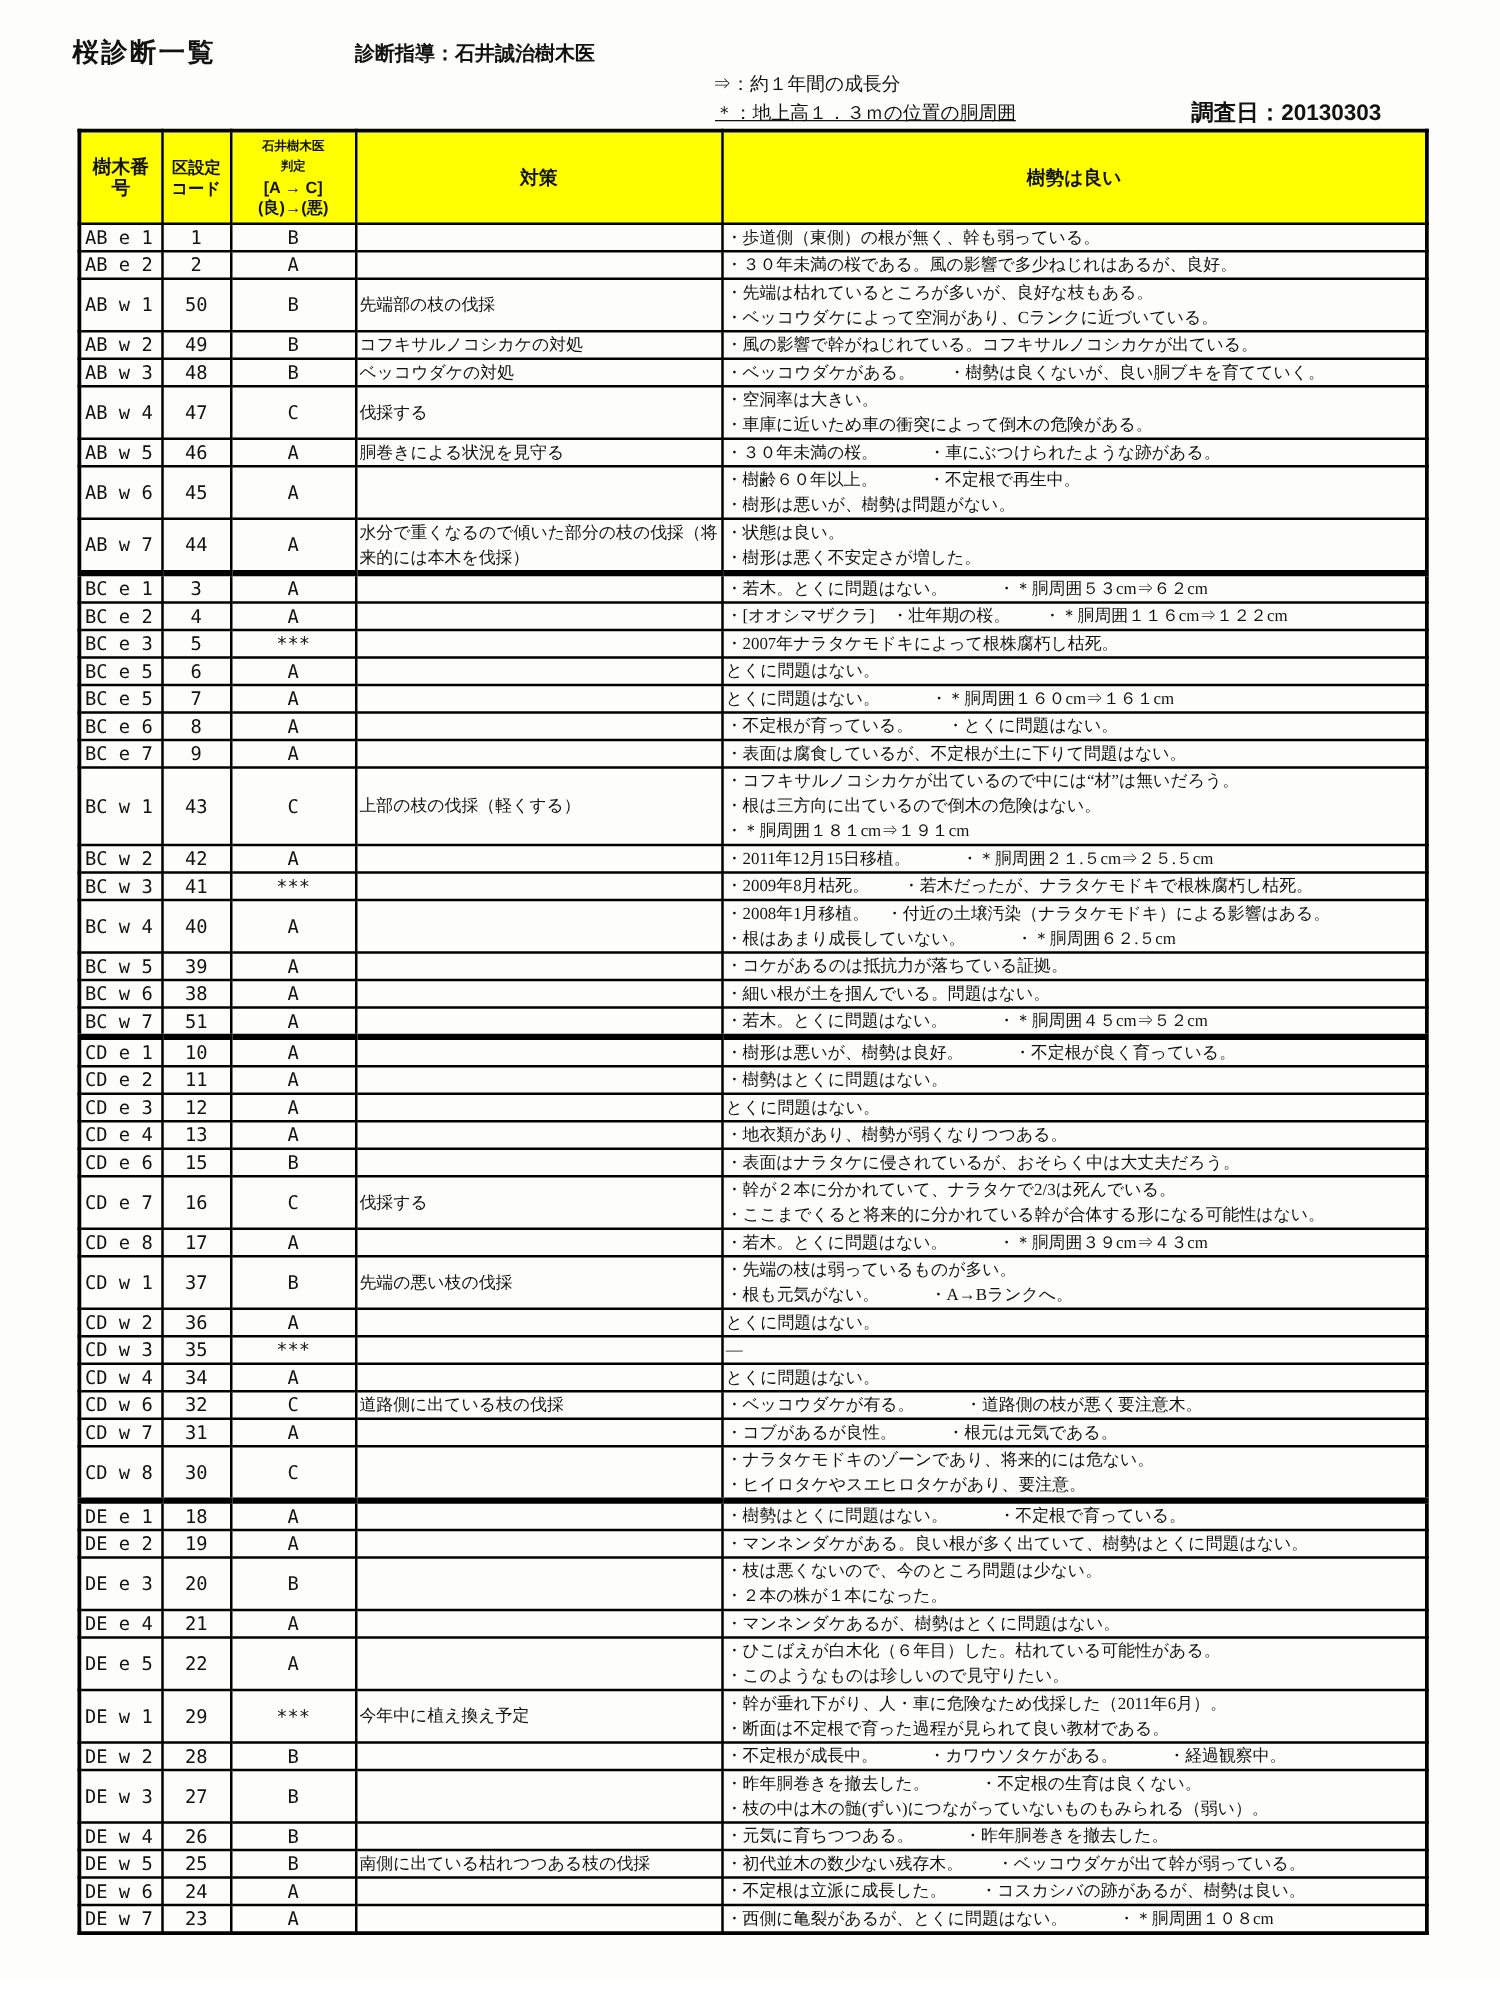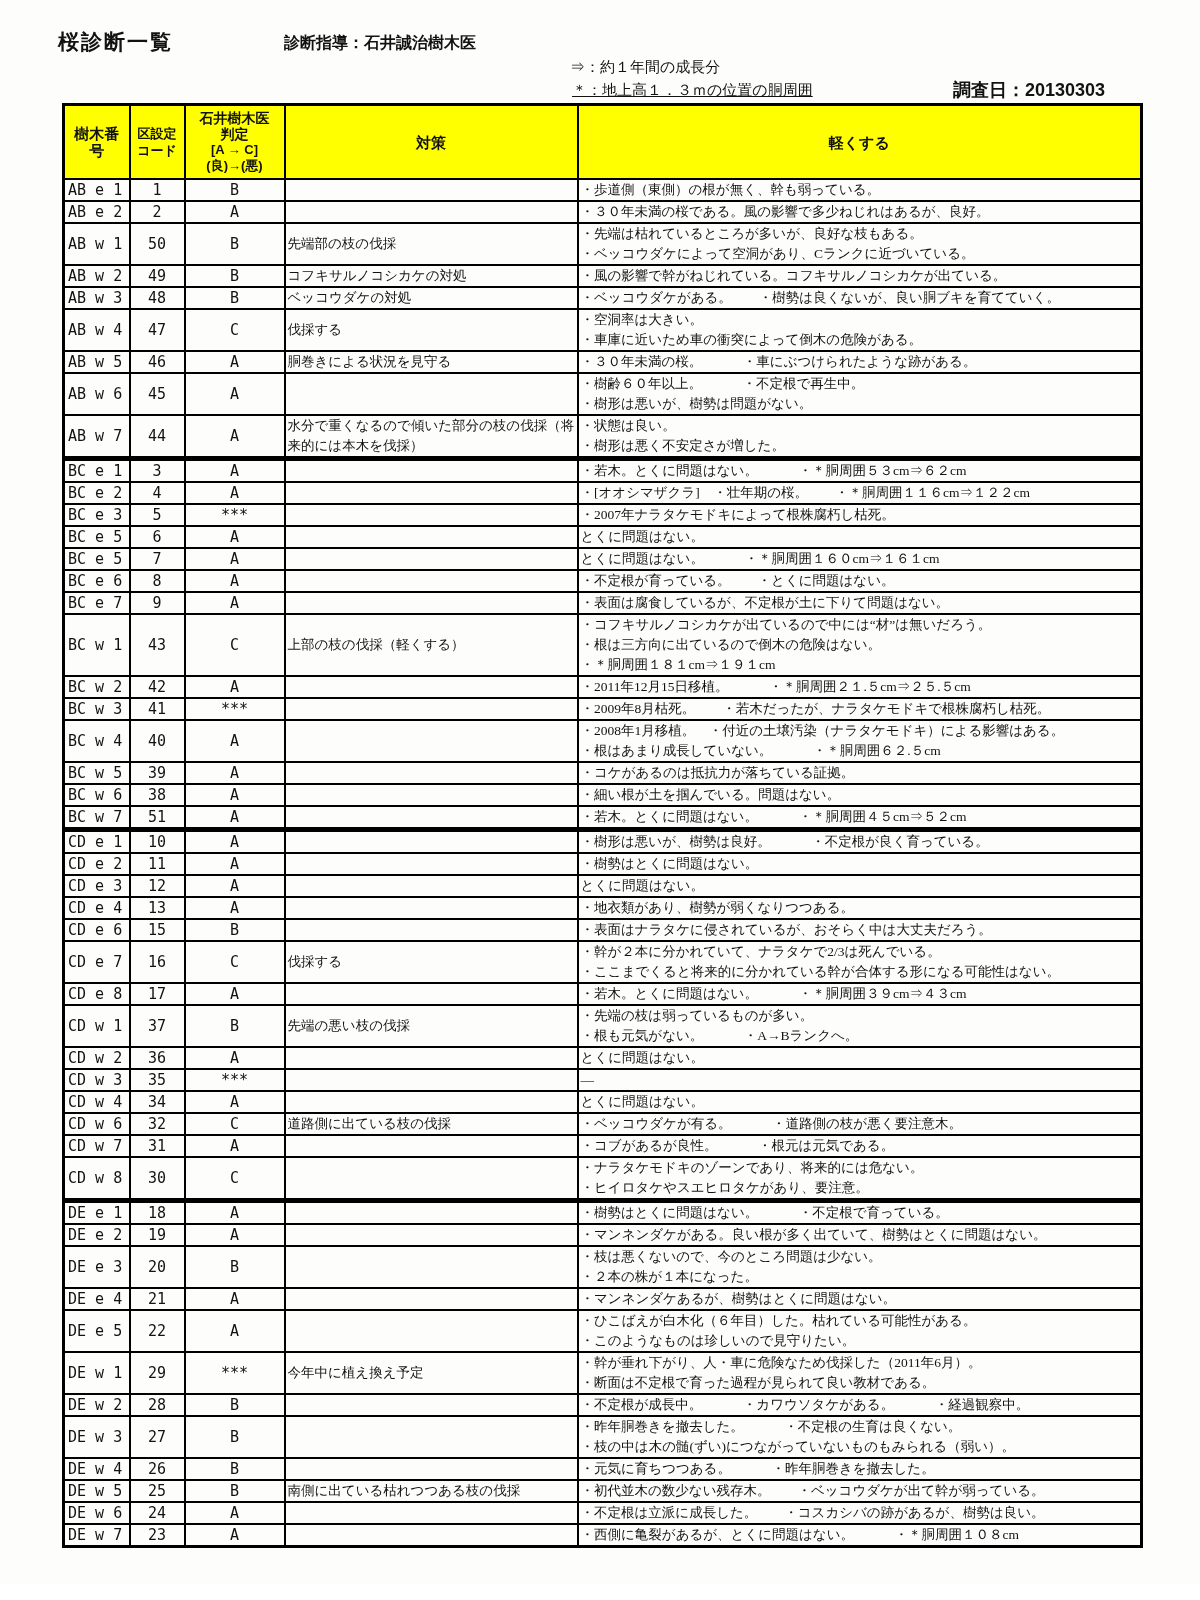--- a/index.html
+++ b/index.html
@@ -29,21 +29,21 @@
   }
   table.diag th, table.diag td { border:2px solid #000; overflow:hidden; }
   thead th {
     background:#ffff00;
     font-family:"Liberation Sans", sans-serif; font-weight:bold;
     font-size:15px; text-align:center; vertical-align:middle;
     height:72px; padding:0 2px; line-height:17px;
   }
   thead th.c-code { font-size:13px; white-space:pre-line; }
   thead th.c-grade div { font-size:13px; line-height:16px; }
-  thead th.c-grade div.g-main { font-size:14px; }
+  thead th.c-grade div.g-main { font-size:10px; }
   tbody td { font-size:14px; line-height:20px; vertical-align:middle; padding:0 2px; }
   td.c-no {
     font-family:"DejaVu Sans Mono", monospace; font-size:15px;
     text-align:left; padding-left:3px; white-space:nowrap;
   }
   td.c-code {
     font-family:"DejaVu Sans Mono", monospace; font-size:15px; text-align:center;
   }
   td.c-grade { text-align:center; font-size:15px; font-family:"DejaVu Sans Mono", monospace; }
   td.c-measure { font-size:13.5px; }
@@ -73,21 +73,21 @@
         <th class="c-no">樹木番号</th>
         <th class="c-code">区設定
 コード</th>
         <th class="c-grade">
           <div class="g-main">石井樹木医</div>
           <div class="g-main">判定</div>
           <div>[A → C]</div>
           <div>(良)→(悪)</div>
         </th>
         <th class="c-measure">対策</th>
-        <th class="c-obs">軽くする</th>
+        <th class="c-obs">樹勢は良い</th>
       </tr>
     </thead>
     <tbody>
         <tr>
           <td class="c-no">AB e 1</td>
           <td class="c-code">1</td>
           <td class="c-grade">B</td>
           <td class="c-measure"></td>
           <td class="c-obs">
             <div>・歩道側（東側）の根が無く、幹も弱っている。</div>

